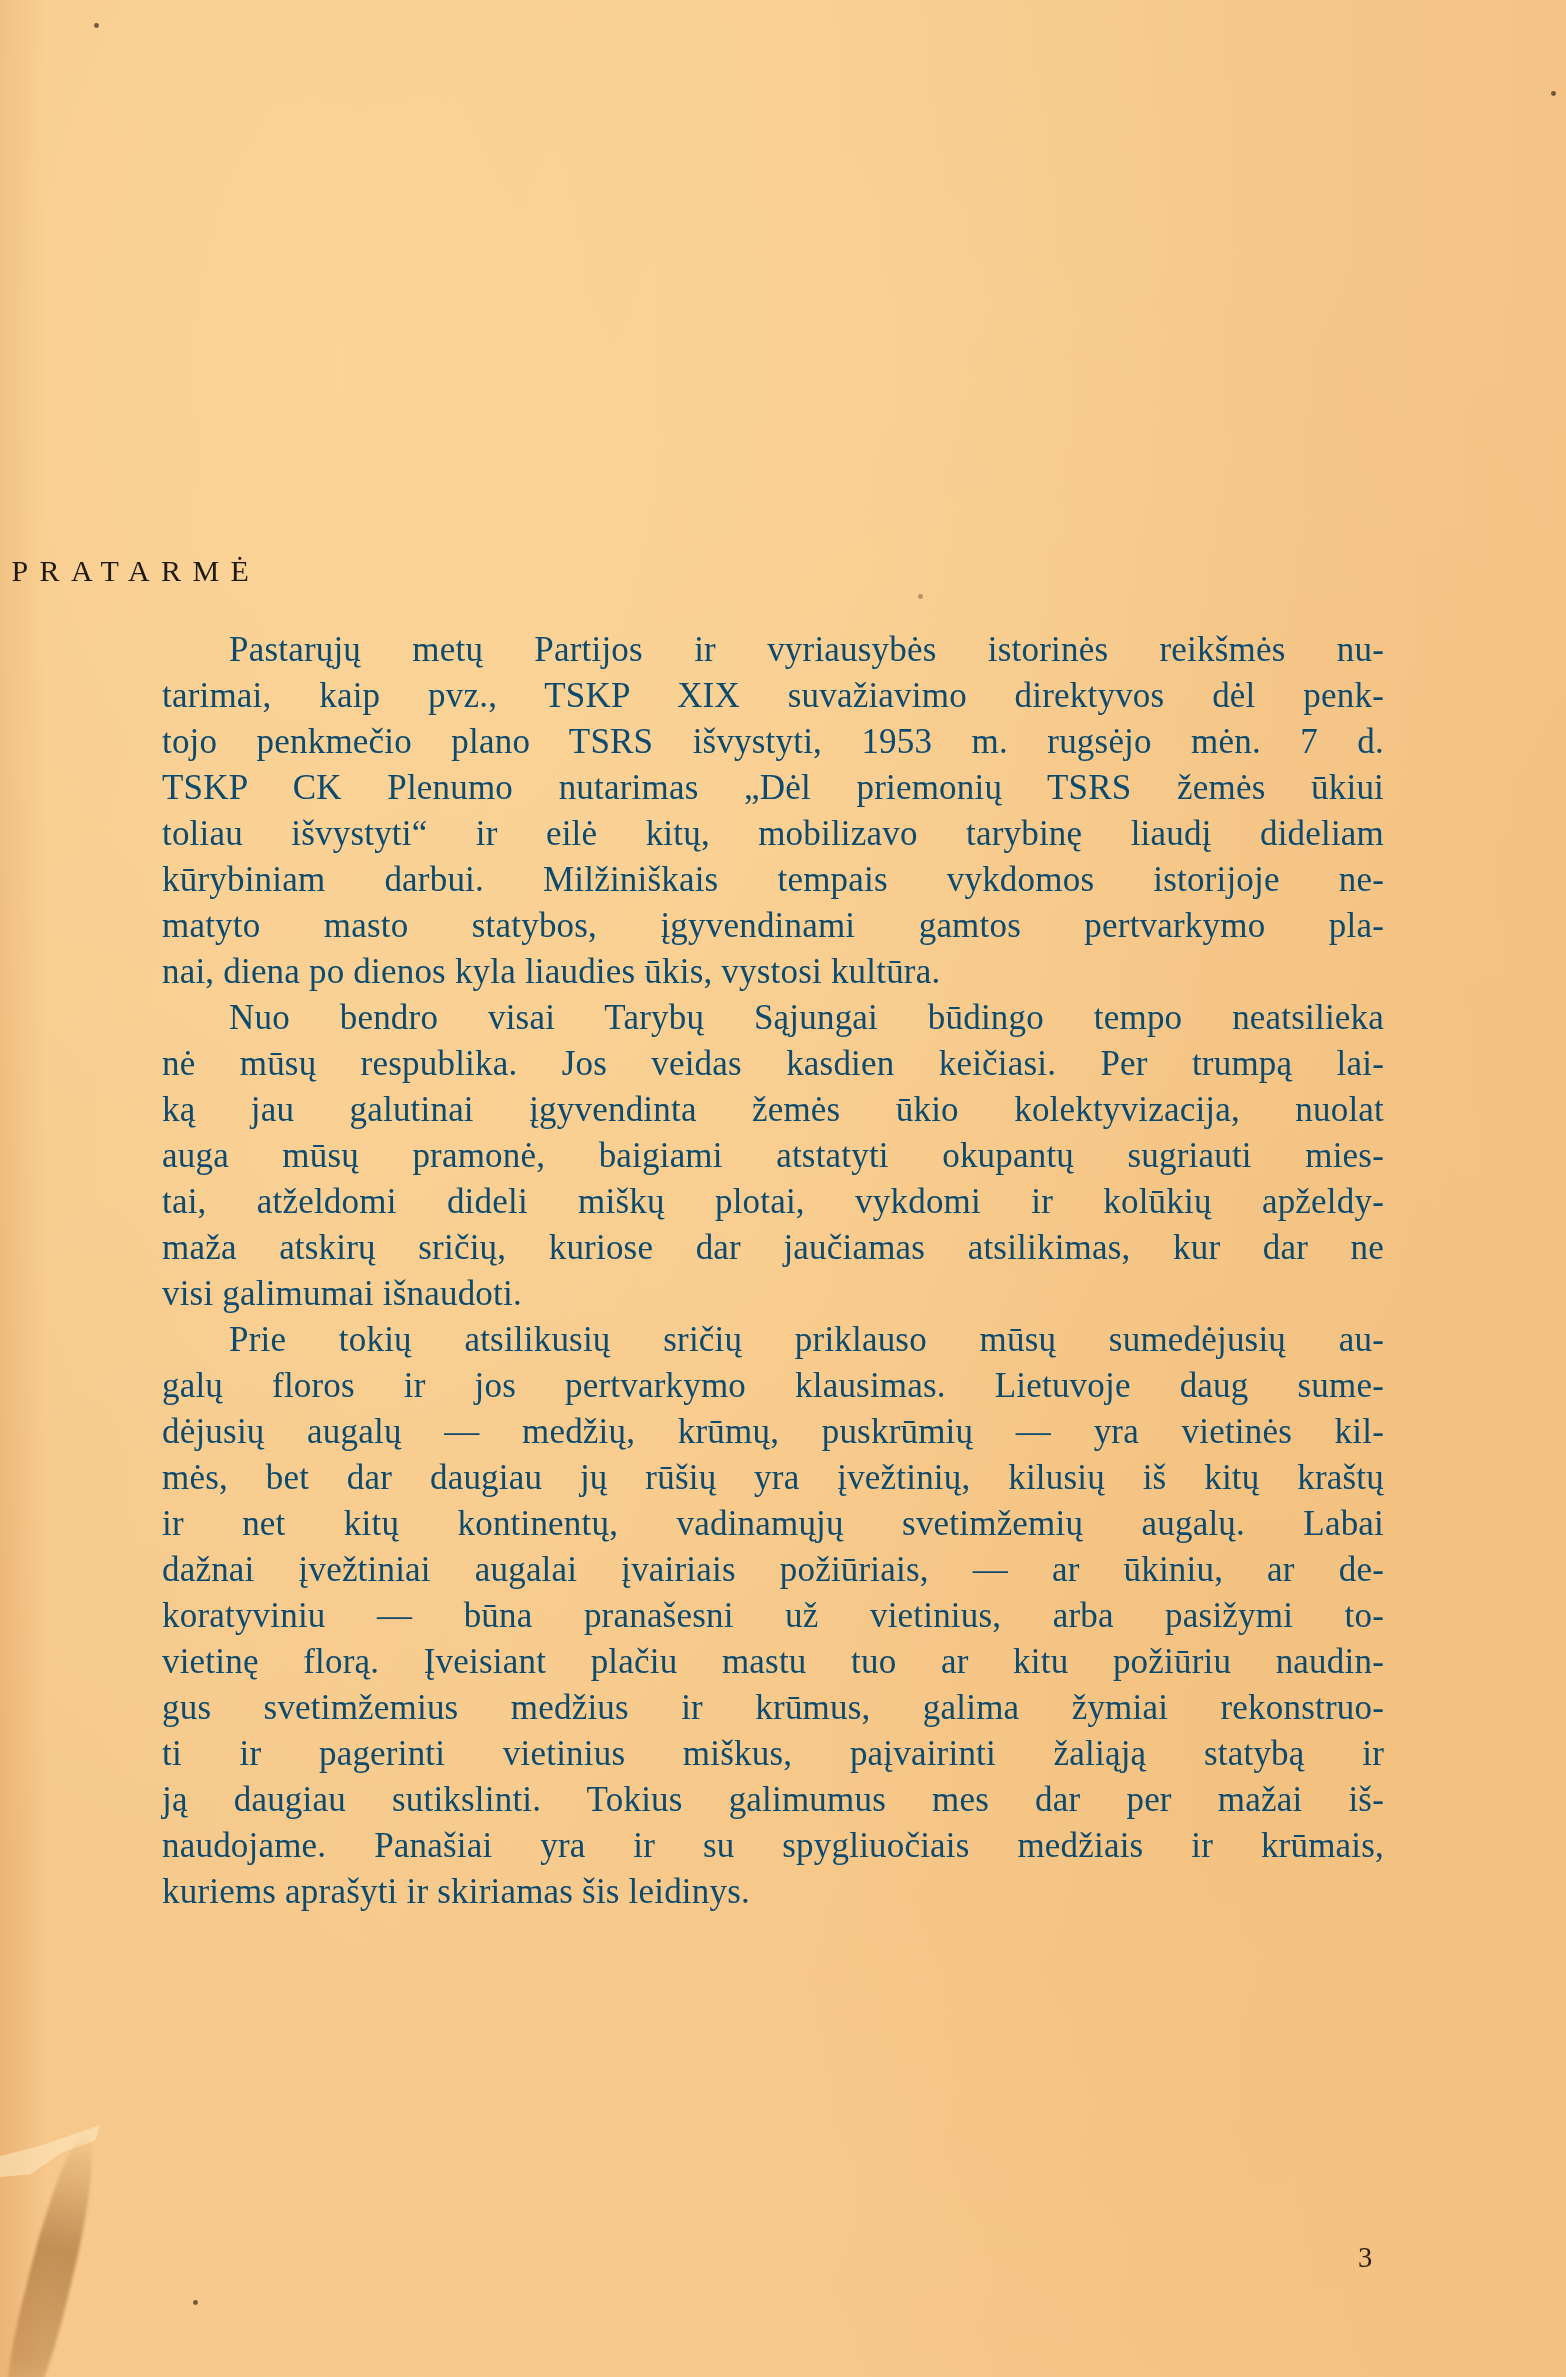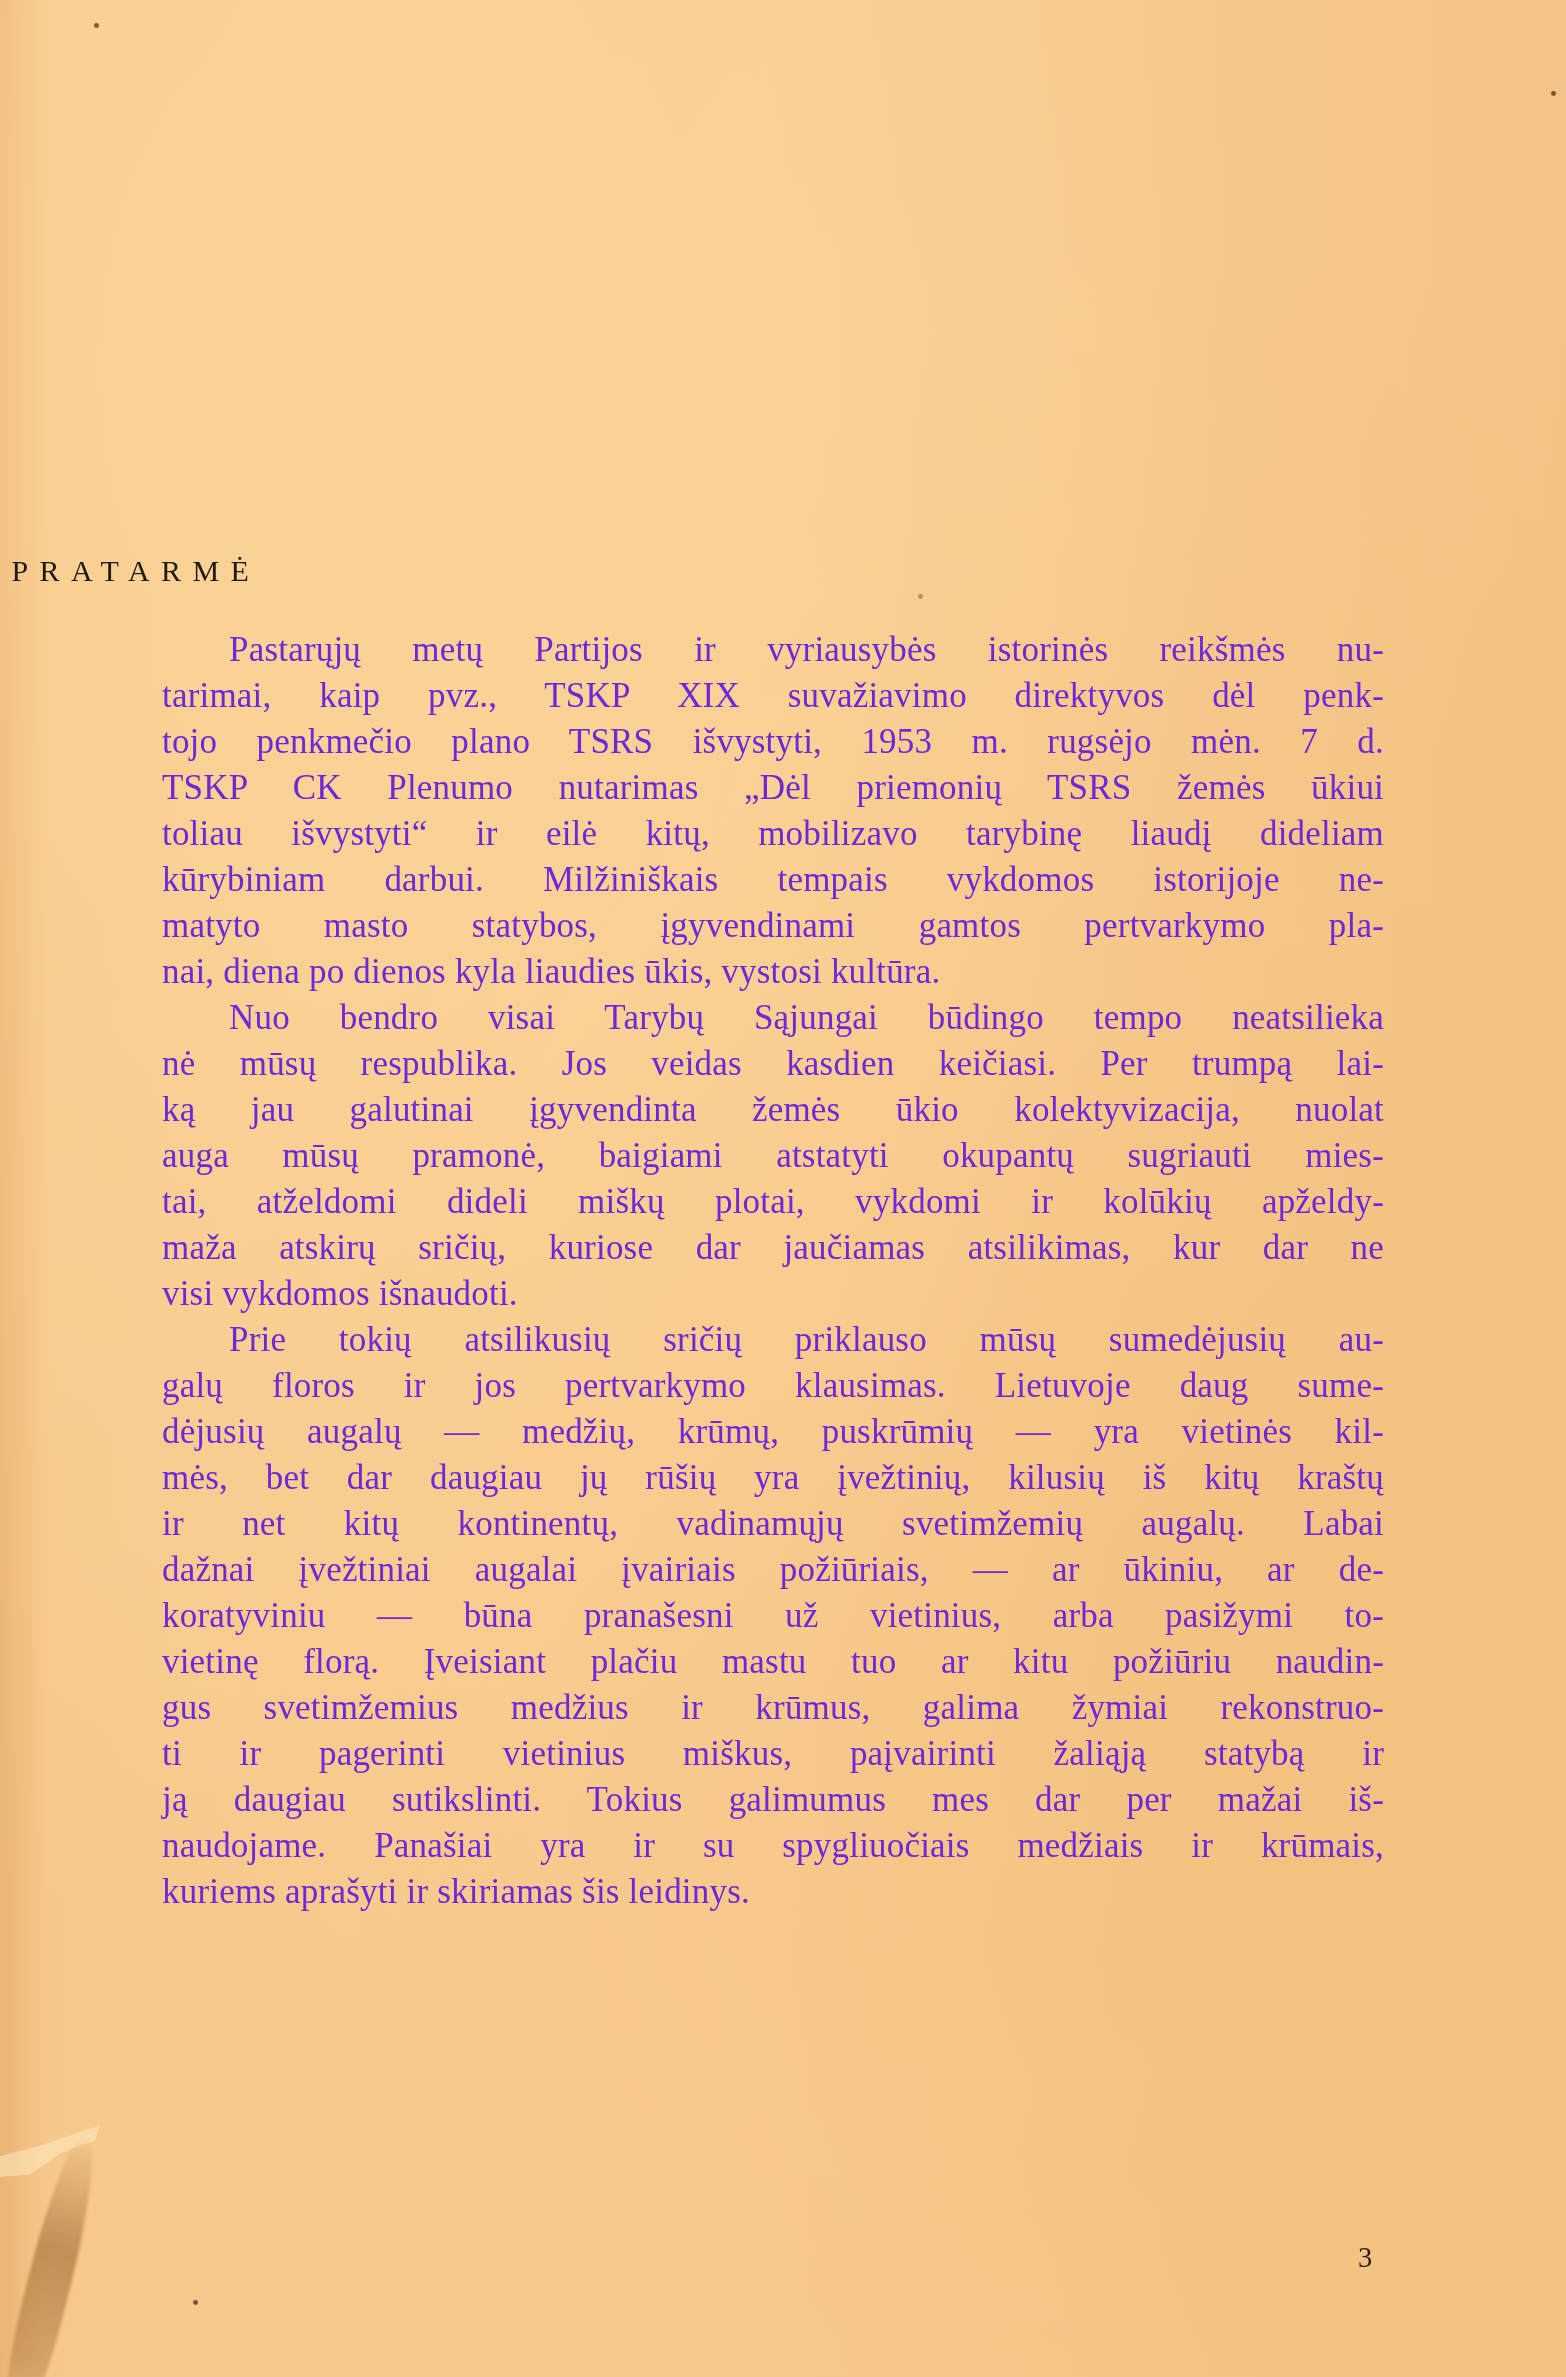--- a/index.html
+++ b/index.html
@@ -75,21 +75,21 @@
     }
     .line {
       display: block;
       height: 46px;
       line-height: 46px;
       font-size: 35px;
       white-space: nowrap;
       text-align: justify;
       text-align-last: justify;
       font-family: "Liberation Serif", "DejaVu Serif", serif;
-      color: #6d28d9;
+      color: #0c4a6e;
       letter-spacing: 0.2px;
     }
     .line.indent {
       padding-left: 67px;
     }
     .line.last {
       text-align-last: left;
     }
     .page-number {
       position: absolute;
@@ -127,21 +127,21 @@
       <span class="line last">nai, diena po dienos kyla liaudies ūkis, vystosi kultūra.</span>
     </div>
 
     <div>
       <span class="line indent">Nuo bendro visai Tarybų Sąjungai būdingo tempo neatsilieka</span>
       <span class="line">nė mūsų respublika. Jos veidas kasdien keičiasi. Per trumpą lai-</span>
       <span class="line">ką jau galutinai įgyvendinta žemės ūkio kolektyvizacija, nuolat</span>
       <span class="line">auga mūsų pramonė, baigiami atstatyti okupantų sugriauti mies-</span>
       <span class="line">tai, atželdomi dideli miškų plotai, vykdomi ir kolūkių apželdy-</span>
       <span class="line">maža atskirų sričių, kuriose dar jaučiamas atsilikimas, kur dar ne</span>
-      <span class="line last">visi vykdomos išnaudoti.</span>
+      <span class="line last">visi galimumai išnaudoti.</span>
     </div>
 
     <div>
       <span class="line indent">Prie tokių atsilikusių sričių priklauso mūsų sumedėjusių au-</span>
       <span class="line">galų floros ir jos pertvarkymo klausimas. Lietuvoje daug sume-</span>
       <span class="line">dėjusių augalų — medžių, krūmų, puskrūmių — yra vietinės kil-</span>
       <span class="line">mės, bet dar daugiau jų rūšių yra įvežtinių, kilusių iš kitų kraštų</span>
       <span class="line">ir net kitų kontinentų, vadinamųjų svetimžemių augalų. Labai</span>
       <span class="line">dažnai įvežtiniai augalai įvairiais požiūriais, — ar ūkiniu, ar de-</span>
       <span class="line">koratyviniu — būna pranašesni už vietinius, arba pasižymi to-</span>

